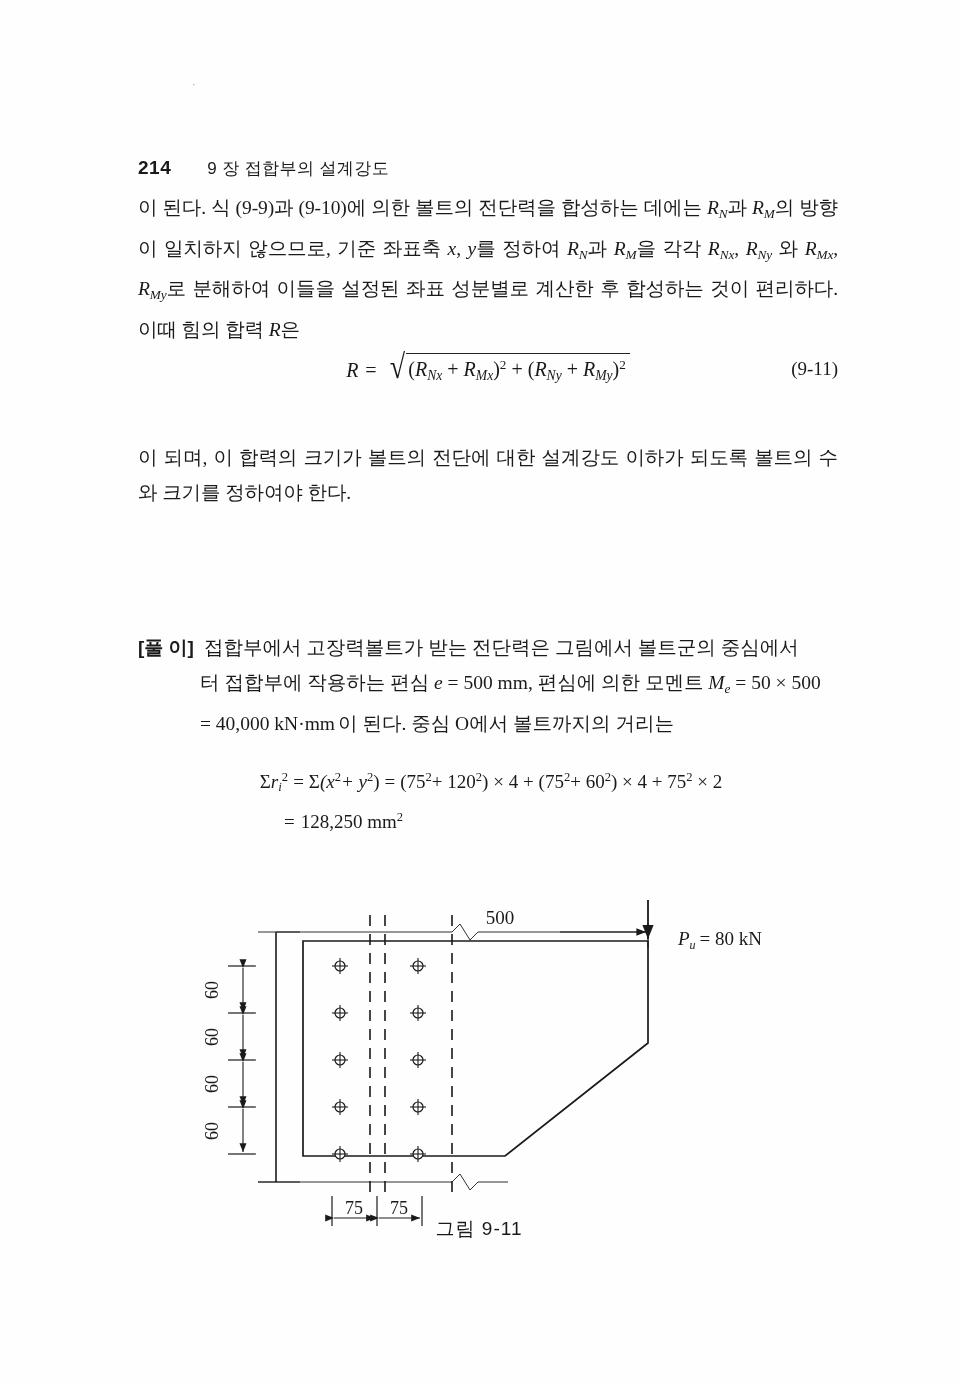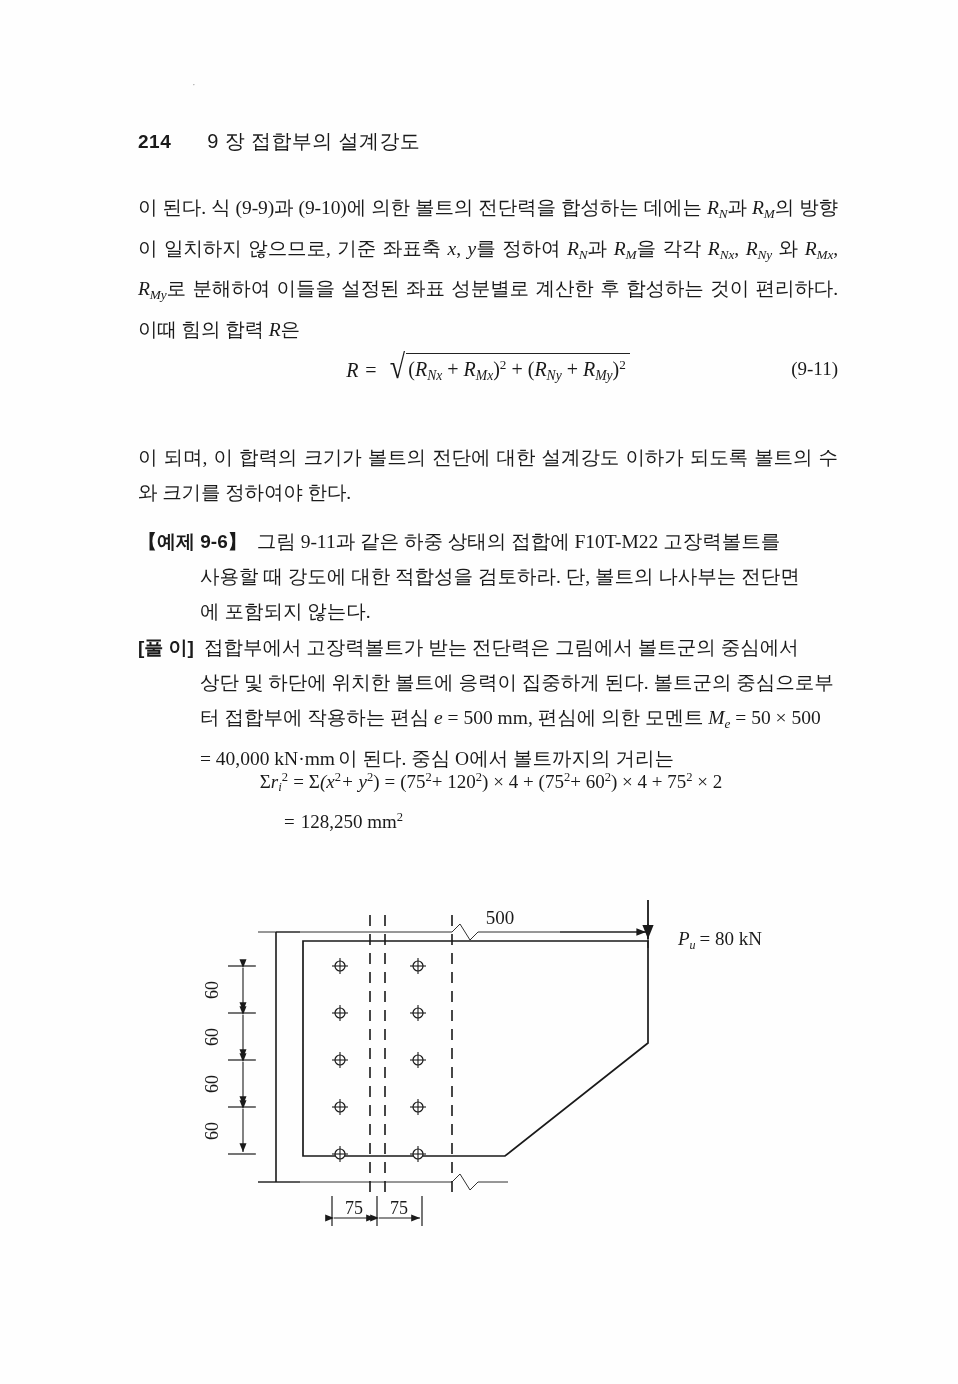--- a/index.html
+++ b/index.html
@@ -29,23 +29,24 @@
     display: flex;
     align-items: baseline;
     font-family: Liberation Sans, sans-serif;
   }
   .runhead .pageno {
     font-size: 19px;
     font-weight: bold;
     letter-spacing: 0.5px;
   }
   .runhead .chap {
-    font-size: 20px;
+    font-size: 17px;
     margin-left: 36px;
     letter-spacing: 0.4px;
+    margin-top: 29px;
   }
 
   
   .body-text {
     position: absolute;
     left: 138px;
     width: 700px;
     font-size: 19.5px;
     line-height: 35px;
     text-align: justify;
@@ -195,35 +196,26 @@
       <span class="sqrt">
         <span class="radical">√</span>
         <span class="radicand"><span>(</span><span class="itx">R</span><span class="sub">Nx</span><span style="margin:0 5px">+</span><span class="itx">R</span><span class="sub">Mx</span><span>)</span><span class="sup">2</span><span style="margin:0 5px">+</span><span>(</span><span class="itx">R</span><span class="sub">Ny</span><span style="margin:0 5px">+</span><span class="itx">R</span><span class="sub">My</span><span>)</span><span class="sup">2</span></span>
       </span>
       <span class="eq-num">(9-11)</span>
     </div>
   </div>
 
   <div class="body-text p2">이 되며, 이 합력의 크기가 볼트의 전단에 대한 설계강도 이하가 되도록 볼트의 수와 크기를 정하여야 한다.</div>
 
-  <div class="ex-block ex-9-6">
-    <div class="hang-first">
-      <span class="ex-head">【예제 9-6】</span>
-      <span class="ex-body">그림 9-11과 같은 하중 상태의 접합에 F10T-M22 고장력볼트를</span>
-    </div>
-    <div class="hang-rest">사용할 때 강도에 대한 적합성을 검토하라. 단, 볼트의 나사부는 전단면</div>
-    <div class="hang-rest">에 포함되지 않는다.</div>
-  </div>
 
   <div class="ex-block ex-sol">
     <div class="hang-first">
       <span class="ex-head">[풀 이]</span>
       <span class="ex-body">접합부에서 고장력볼트가 받는 전단력은 그림에서 볼트군의 중심에서</span>
     </div>
-    <div class="hang-rest">상단 및 하단에 위치한 볼트에 응력이 집중하게 된다. 볼트군의 중심으로부</div>
     <div class="hang-rest"><span>터 접합부에 작용하는 편심 </span><span class="itx">e</span><span> = 500 mm</span><span>, 편심에 의한 모멘트 </span><span class="itx">M</span><span class="sub">e</span><span> = 50 × 500</span></div>
     <div class="hang-rest"><span>= 40,000 kN·mm</span><span style="margin-left:3px">이 된다. 중심 O에서 볼트까지의 거리는</span></div>
   </div>
 
   <div class="sum-eq sum-l1">
     <span>Σ</span><span class="itx">r</span><span class="sub">i</span><span class="sup">2</span><span style="margin:0 5px">=</span><span>Σ</span><span class="itx">(x</span><span class="sup">2</span><span class="itx">+ y</span><span class="sup">2</span><span>)</span><span style="margin:0 5px">=</span><span>(75</span><span class="sup">2</span><span>+ 120</span><span class="sup">2</span><span>) × 4 +</span><span style="margin-left:5px">(75</span><span class="sup">2</span><span>+ 60</span><span class="sup">2</span><span>) × 4 + 75</span><span class="sup">2</span><span> × 2</span>
   </div>
 
   <div class="sum-eq sum-l2">
     <span style="margin-right:6px">=</span><span>128,250 mm</span><span class="sup">2</span>
@@ -343,15 +335,16 @@
       <text id="fig-d60-1" x="218" y="100" text-anchor="middle" font-family="Liberation Serif, serif" font-size="18" fill="#1a1a1a" transform="rotate(-90 218 100)">60</text>
       <text id="fig-d60-2" x="218" y="147" text-anchor="middle" font-family="Liberation Serif, serif" font-size="18" fill="#1a1a1a" transform="rotate(-90 218 147)">60</text>
       <text id="fig-d60-3" x="218" y="194" text-anchor="middle" font-family="Liberation Serif, serif" font-size="18" fill="#1a1a1a" transform="rotate(-90 218 194)">60</text>
       <text id="fig-d60-4" x="218" y="241" text-anchor="middle" font-family="Liberation Serif, serif" font-size="18" fill="#1a1a1a" transform="rotate(-90 218 241)">60</text>
 
       <text id="fig-d75-1" x="354" y="324" text-anchor="middle" font-family="Liberation Serif, serif" font-size="18" fill="#1a1a1a">75</text>
       <text id="fig-d75-2" x="399" y="324" text-anchor="middle" font-family="Liberation Serif, serif" font-size="18" fill="#1a1a1a">75</text>
     </svg>
   </div>
 
+  <div class="fig-cap">그림 9-11</div>
 
   <div class="tiny-mark">·</div>
 </div>
 
 </body></html>

